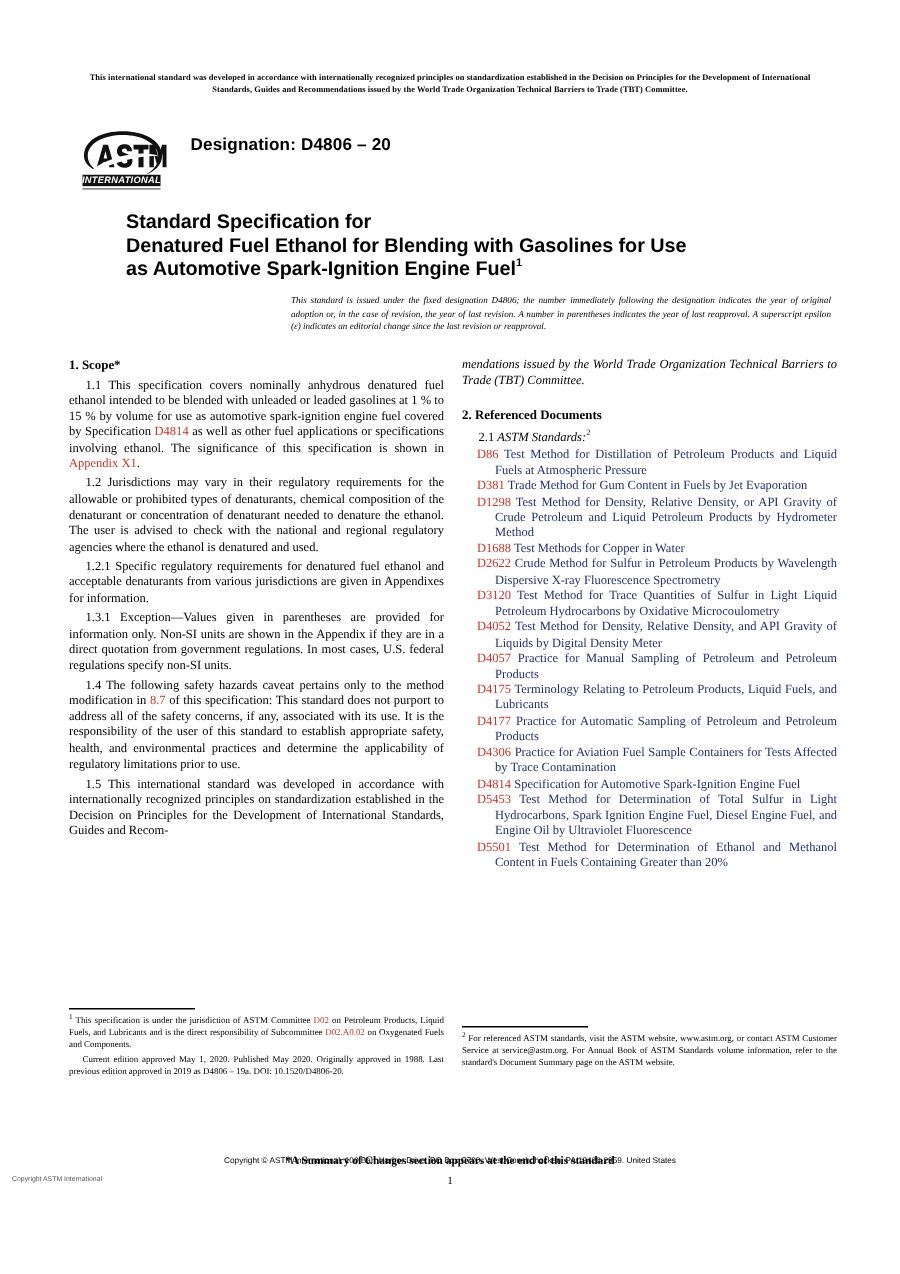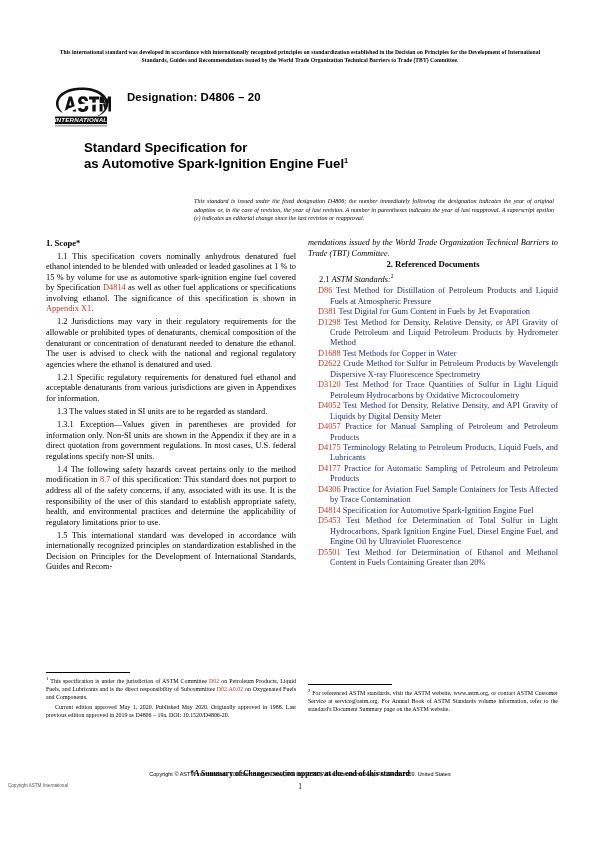--- a/index.html
+++ b/index.html
@@ -108,21 +108,21 @@
   }
   .col-left  { left: 46px; }
   .col-right { left: 308px; }
 
   .sec-head {
     font-weight: bold;
     font-size: 8.6px;
     margin: 0 0 3px 0;
     text-align: left;
   }
-  .sec-head.spaced { margin-top: 0; text-align: center; }
+  .sec-head.spaced { margin-top: 12px; }
 
   p.para {
     margin: 0;
     text-indent: 11px;
     text-align: justify;
     hyphens: auto;
     -webkit-hyphens: auto;
   }
   p.para + p.para { margin-top: 2.6px; }
   p.para.gap { margin-top: 6.4px; }
@@ -263,56 +263,56 @@
 
           <rect x="2" y="39.4" width="52" height="1.0" fill="#777777"></rect>
         </g>
       </svg>
     </div>
     <div class="designation">Designation: D4806 – 20</div>
   </div>
 
   <div class="title-block">
     <div class="title-line">Standard Specification for</div>
+    <div class="title-line">Denatured Fuel Ethanol for Blending with Gasolines for Use</div>
     <div class="title-line"><span>as Automotive Spark-Ignition Engine Fuel</span><sup>1</sup></div>
   </div>
 
   <div class="fixed-note">This standard is issued under the fixed designation D4806; the number immediately following the designation indicates the year of original adoption or, in the case of revision, the year of last revision. A number in parentheses indicates the year of last reapproval. A superscript epsilon (ε) indicates an editorial change since the last revision or reapproval.</div>
 
   <div class="col col-left">
 
     <div class="sec-head">1. Scope*</div>
 
     <p class="para"><span>1.1 This specification covers nominally anhydrous denatured fuel ethanol intended to be blended with unleaded or leaded gasolines at 1 % to 15 % by volume for use as automotive spark-ignition engine fuel covered by Specification </span><span class="lnk">D4814</span><span> as well as other fuel applications or specifications involving ethanol. The significance of this specification is shown in </span><span class="lnk">Appendix X1</span><span>.</span></p>
 
     <p class="para gap">1.2 Jurisdictions may vary in their regulatory requirements for the allowable or prohibited types of denaturants, chemical composition of the denaturant or concentration of denaturant needed to denature the ethanol. The user is advised to check with the national and regional regulatory agencies where the ethanol is denatured and used.</p>
 
     <p class="para">1.2.1 Specific regulatory requirements for denatured fuel ethanol and acceptable denaturants from various jurisdictions are given in Appendixes for information.</p>
 
-    <p class="para gap">1.3 The values stated in SI units are to be regarded as standard.</p>
 
     <p class="para"><span>1.3.1 </span><span class="it">Exception</span><span>—Values given in parentheses are provided for information only. Non-SI units are shown in the Appendix if they are in a direct quotation from government regulations. In most cases, U.S. federal regulations specify non-SI units.</span></p>
 
     <p class="para gap"><span>1.4 The following safety hazards caveat pertains only to the method modification in </span><span class="lnk">8.7</span><span> of this specification: </span><span class="it">This standard does not purport to address all of the safety concerns, if any, associated with its use. It is the responsibility of the user of this standard to establish appropriate safety, health, and environmental practices and determine the applicability of regulatory limitations prior to use.</span></p>
 
     <p class="para gap"><span>1.5 </span><span class="it">This international standard was developed in accordance with internationally recognized principles on standardization established in the Decision on Principles for the Development of International Standards, Guides and Recom-</span></p>
 
   </div>
 
   <div class="col col-right">
 
     <p class="para it" style="text-indent:0">mendations issued by the World Trade Organization Technical Barriers to Trade (TBT) Committee.</p>
 
     <div class="sec-head spaced">2. Referenced Documents</div>
 
     <div class="subhead"><span class="num">2.1 </span><span>ASTM Standards:</span><sup>2</sup></div>
 
     <ul class="ref-list">
       <li><span class="desig">D86</span> <span>Test Method for Distillation of Petroleum Products and Liquid Fuels at Atmospheric Pressure</span></li>
-      <li><span class="desig">D381</span> <span>Test Digital for Gum Content in Fuels by Jet Evaporation</span></li>
+      <li><span class="desig">D381</span> <span>Trade Method for Gum Content in Fuels by Jet Evaporation</span></li>
       <li><span class="desig">D1298</span> <span>Test Method for Density, Relative Density, or API Gravity of Crude Petroleum and Liquid Petroleum Products by Hydrometer Method</span></li>
       <li><span class="desig">D1688</span> <span>Test Methods for Copper in Water</span></li>
       <li><span class="desig">D2622</span> <span>Crude Method for Sulfur in Petroleum Products by Wavelength Dispersive X-ray Fluorescence Spectrometry</span></li>
       <li><span class="desig">D3120</span> <span>Test Method for Trace Quantities of Sulfur in Light Liquid Petroleum Hydrocarbons by Oxidative Microcoulometry</span></li>
       <li><span class="desig">D4052</span> <span>Test Method for Density, Relative Density, and API Gravity of Liquids by Digital Density Meter</span></li>
       <li><span class="desig">D4057</span> <span>Practice for Manual Sampling of Petroleum and Petroleum Products</span></li>
       <li><span class="desig">D4175</span> <span>Terminology Relating to Petroleum Products, Liquid Fuels, and Lubricants</span></li>
       <li><span class="desig">D4177</span> <span>Practice for Automatic Sampling of Petroleum and Petroleum Products</span></li>
       <li><span class="desig">D4306</span> <span>Practice for Aviation Fuel Sample Containers for Tests Affected by Trace Contamination</span></li>
       <li><span class="desig">D4814</span> <span>Specification for Automotive Spark-Ignition Engine Fuel</span></li>

